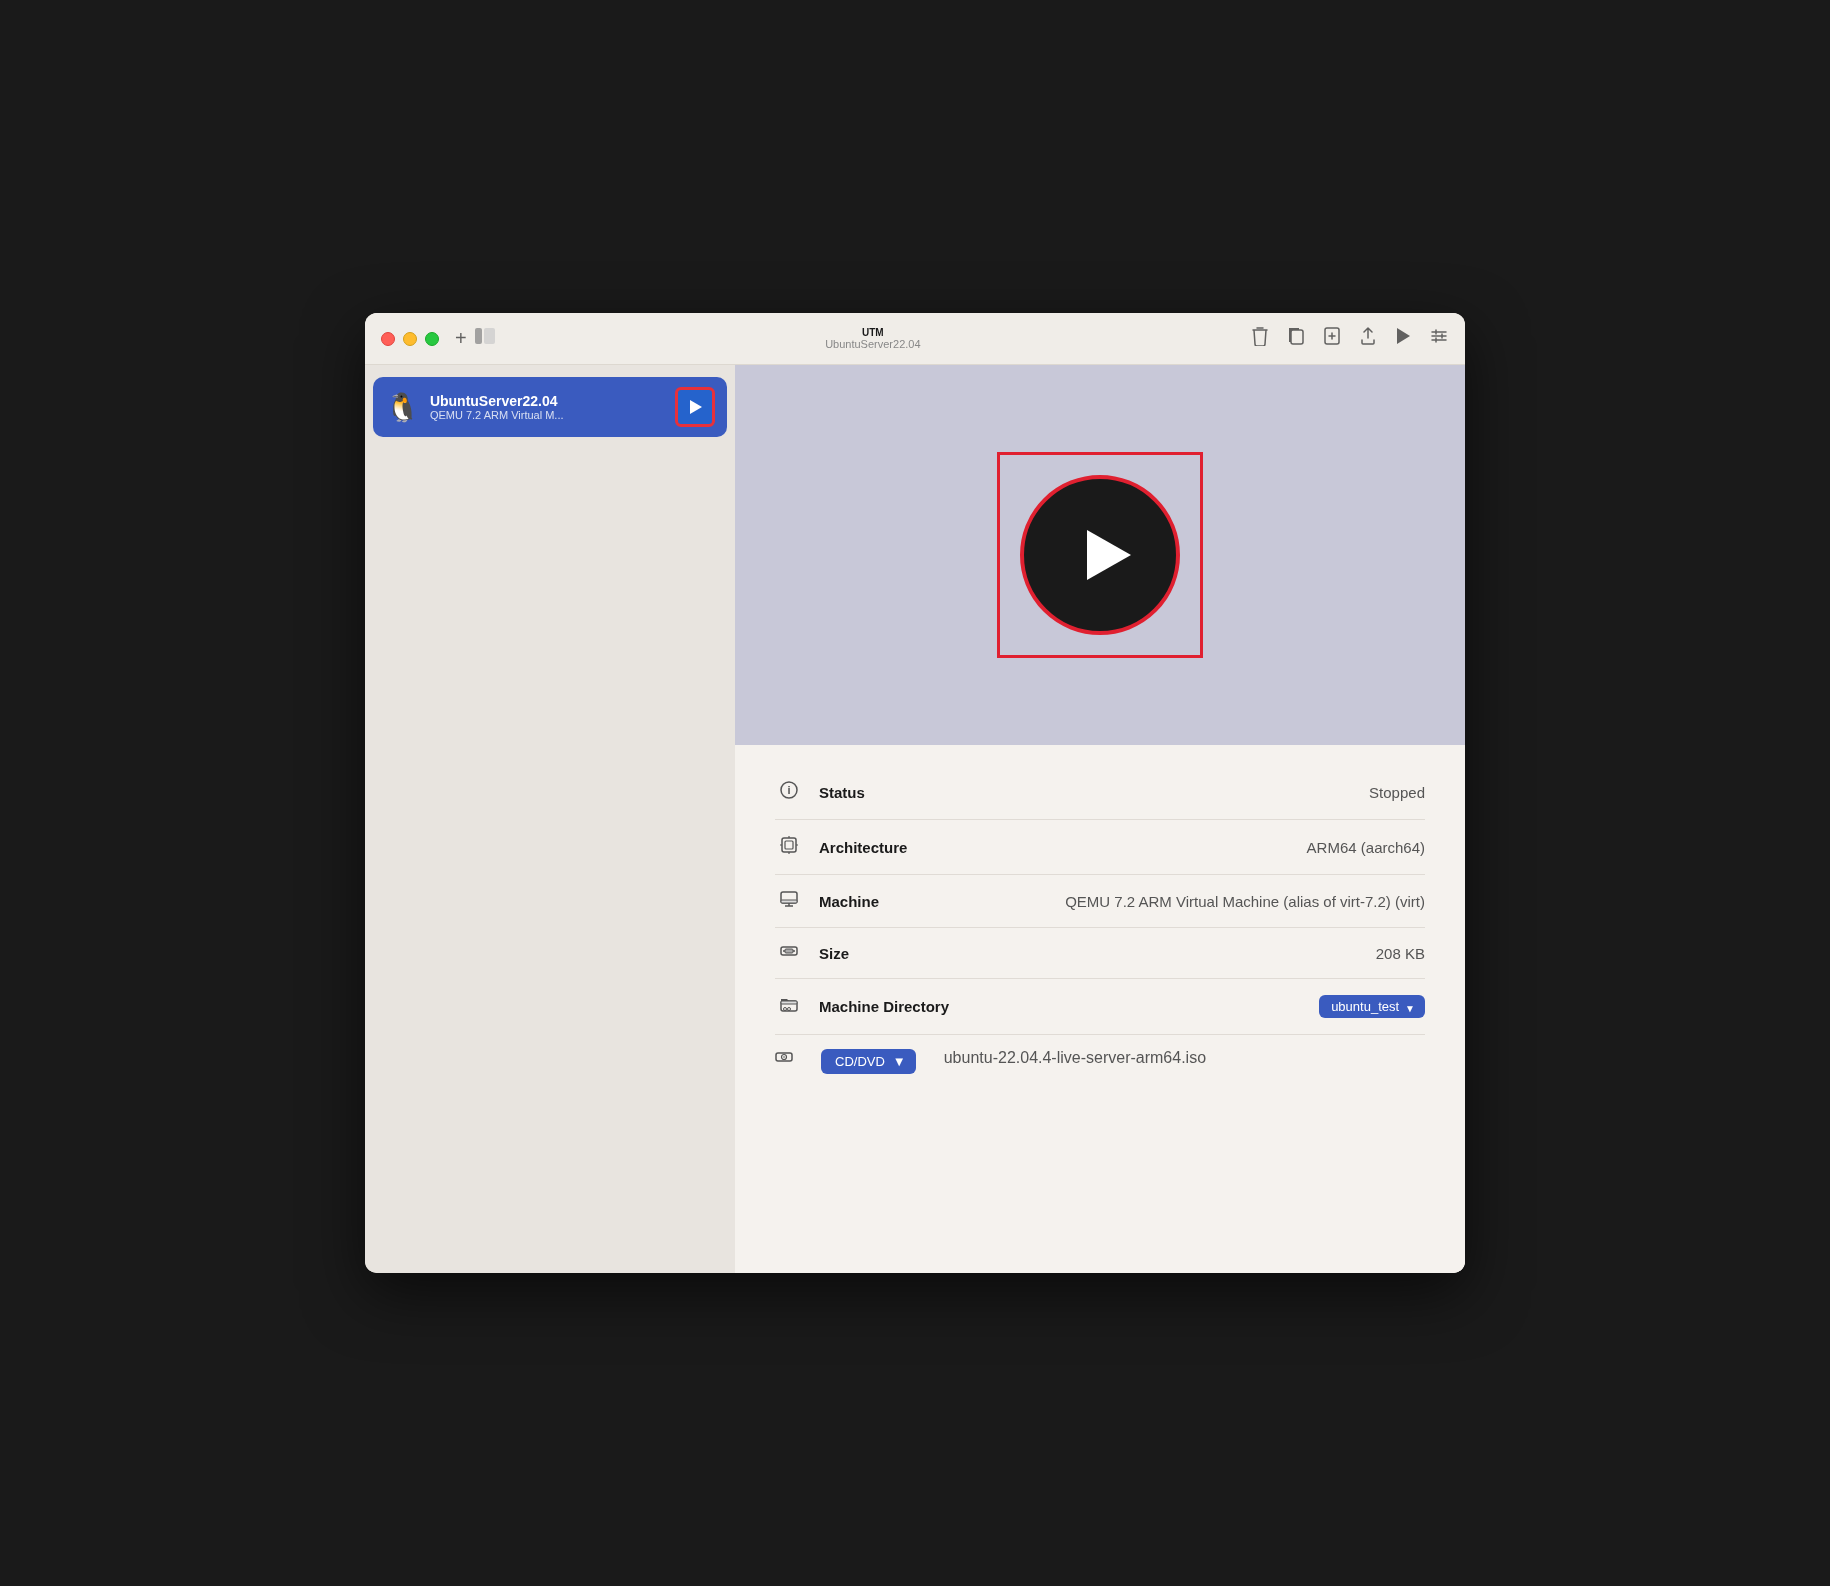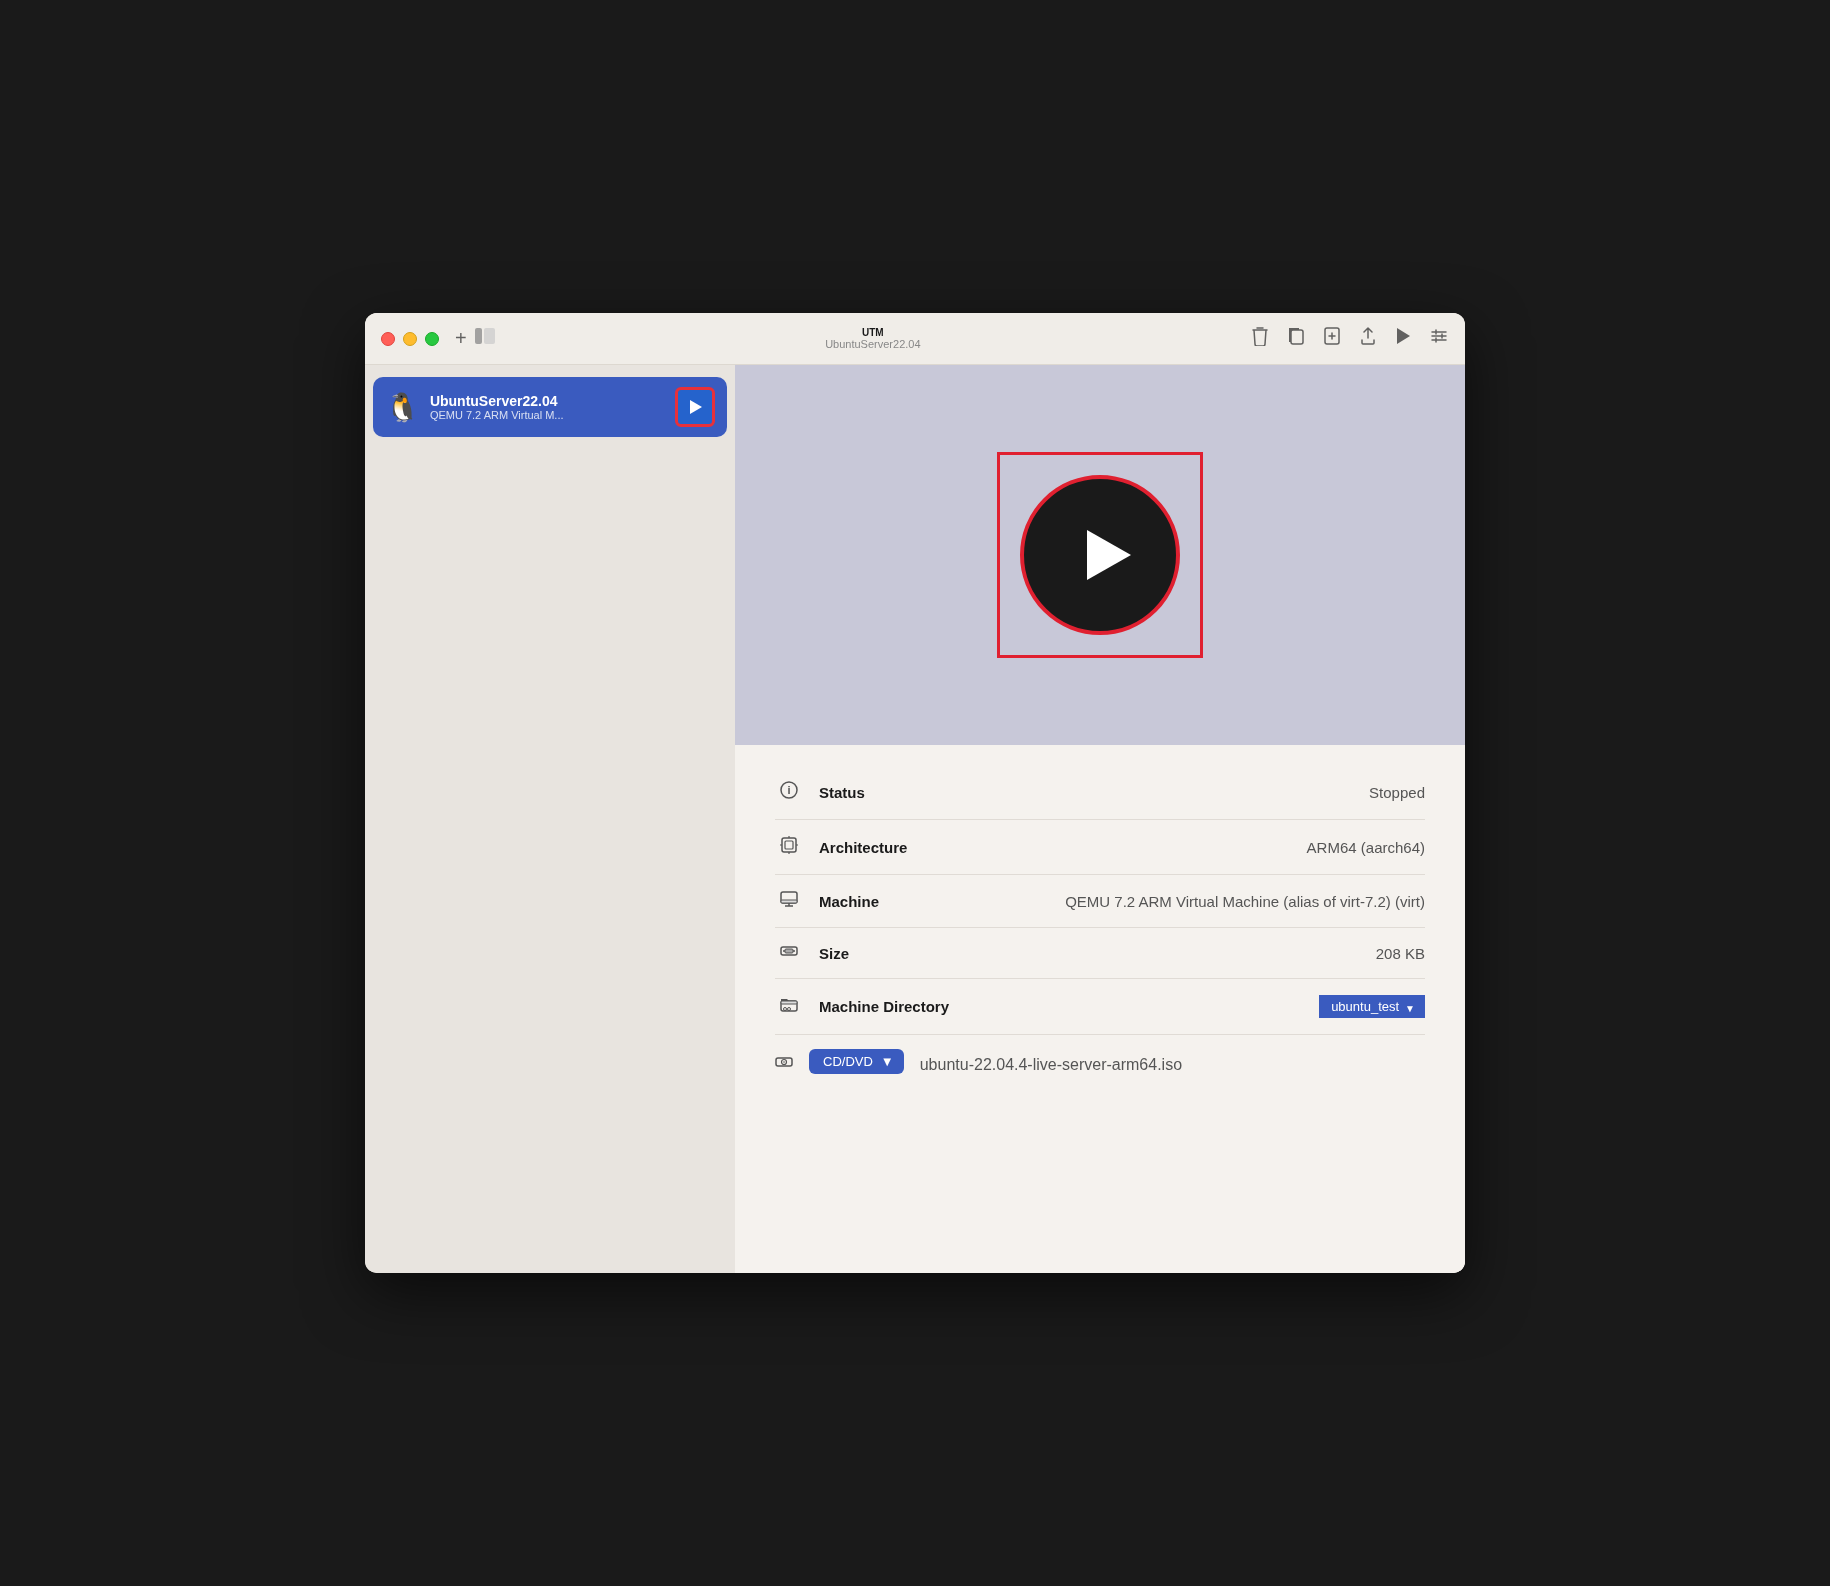--- a/index.html
+++ b/index.html
@@ -244,38 +244,38 @@
       display: flex;
       align-items: center;
       gap: 6px;
       justify-content: flex-end;
     }
 
     .dropdown-btn {
       background: #3a5bbf;
       color: white;
       border: none;
-      border-radius: 0;
+      border-radius: 6px;
       padding: 4px 10px 4px 12px;
       font-size: 13px;
       cursor: pointer;
       display: flex;
       align-items: flex-end;
       gap: 6px;
     }
 
     .dropdown-btn .chevron {
       font-size: 10px;
     }
 
     .cdvd-row {
       display: flex;
-      align-items: flex-end;
+      align-items: flex-start;
       padding: 14px 0;
-      gap: 16px;
+      gap: 28px;
     }
 
     .cdvd-icon {
       font-size: 16px;
       color: #555;
     }
 
     .cdvd-dropdown {
       background: #3a5bbf;
       color: white;

